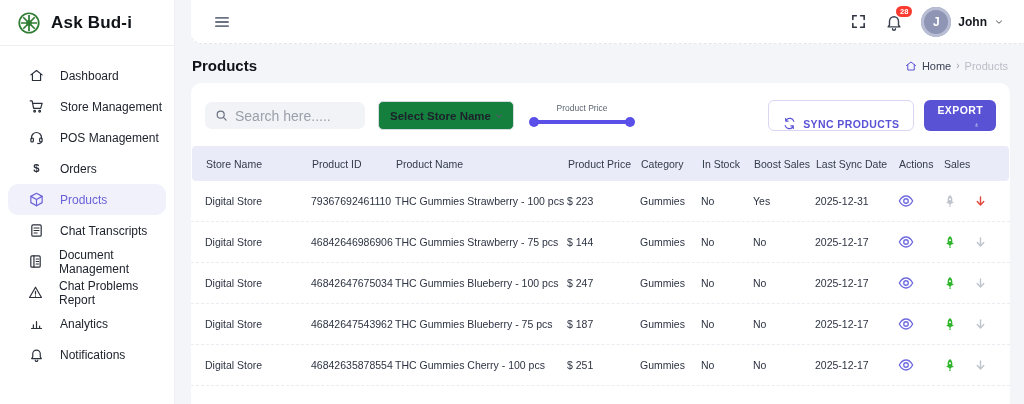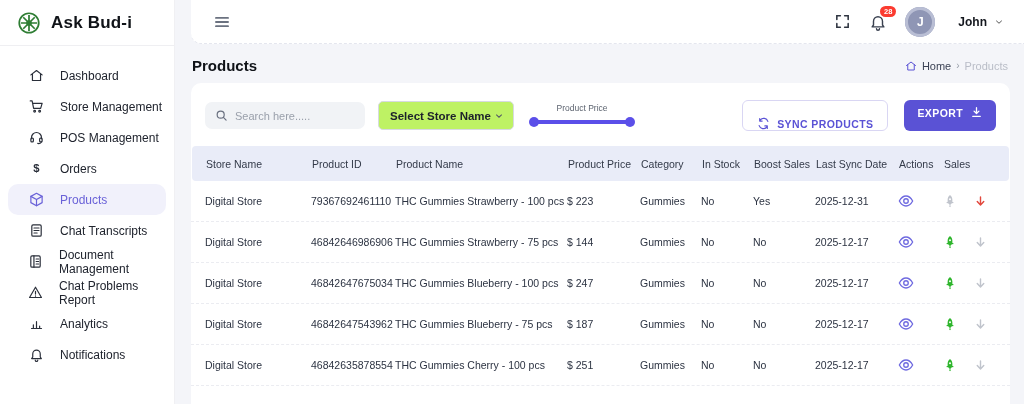--- a/index.html
+++ b/index.html
@@ -28,61 +28,61 @@
   .hamburger { color:#6b7280; cursor:pointer; display:flex; }
   .top-right { display:flex; align-items:center; gap:18px; }
   .fs-icon { color:#2e3440; display:flex; cursor:pointer; }
   .bell-wrap { position:relative; display:flex; cursor:pointer; color:#3a4150; }
   .badge { position:absolute; top:-7px; right:-9px; background:#fb3b30; color:#fff;
     font-size:7.5px; font-weight:bold; border-radius:8px; padding:2px 4px; line-height:1; }
   .user { display:flex; align-items:center; gap:7px; cursor:pointer; }
   .avatar { width:30px; height:30px; border-radius:50%; background:#8f96b5;
     box-shadow:inset 0 0 0 3px #b9bed4; color:#fff; font-size:12px; font-weight:bold;
     display:flex; align-items:center; justify-content:center; }
-  .user-name { font-size:12px; font-weight:bold; color:#14171e;margin-left:16px; }
+  .user-name { font-size:12px; font-weight:bold; color:#14171e; }
   .caret { color:#555; display:flex; }
 
   
   .page-head { display:flex; align-items:center; justify-content:space-between;
     padding:13px 16px 9px 17px; }
   .page-title { font-size:15px; font-weight:bold; color:#101318; }
   .breadcrumb { display:flex; align-items:center; gap:5px; font-size:11px; }
   .bc-home-icon { color:#5a52d5; display:flex; }
   .bc-home { color:#3b4254; cursor:pointer; }
   .bc-sep { color:#9aa0ab; font-size:10px; }
   .bc-current { color:#b9bdc7; }
 
   
   .card { background:#fff; margin:0 14px 0 16px; border-radius:10px 10px 0 0; flex:1;
     overflow:hidden; display:flex; flex-direction:column; }
   .filters { display:flex; align-items:center; padding:17px 14px 15px 14px; }
   .search-box { width:160px; height:27px; background:#f1f3f6; border-radius:7px;
     display:flex; align-items:center; gap:7px; padding:0 10px; }
   .search-box svg { color:#6a7180; flex-shrink:0; }
-  .search-box input { border:none; background:transparent; outline:none; font-size:11px;
+  .search-box input { border:none; background:transparent; outline:none; font-size:14px;
     color:#394150; width:100%; font-family:inherit; }
   .search-box input::placeholder { color:#9aa0ab; }
-  .store-select { width:136px; height:29px; margin-left:13px; background:#bef264;
+  .store-select { width:136px; height:29px; margin-left:13px; background:#15803d;
     border:1px solid #d6dae1; border-radius:5px; display:flex; align-items:center;
     justify-content:space-between; padding:0 9px 0 11px; cursor:pointer; }
   .store-select .sel-text { font-size:11.5px; font-weight:bold; color:#1c212b; }
   .store-select svg { color:#555b66; }
   .price-slider { width:102px; margin-left:17px; position:relative; padding-top:13px; }
   .price-label { position:absolute; top:-4px; left:0; right:0; text-align:center;
     font-size:8.5px; color:#5d6470; }
   .track { height:4px; background:#5b4fe9; border-radius:3px; position:relative; }
   .handle { width:10px; height:10px; border-radius:50%; background:#5b4fe9; position:absolute;
     top:-3px; cursor:pointer; }
   .handle.left { left:-2px; } .handle.right { right:-2px; }
   .filters .spacer { flex:1; }
   .btn { height:31px; border-radius:6px; display:flex; align-items:flex-end; gap:7px;
     font-size:10.5px; font-weight:bold; letter-spacing:.4px; cursor:pointer; border:none;
     font-family:inherit; }
   .btn-sync { background:#fff; border:1px solid #d9d6f3; color:#5a52d5; padding:0 14px; }
-  .btn-export { background:#5a52d5; color:#fff; padding:12px 13px; margin-left:16px; }
+  .btn-export { background:#5a52d5; color:#fff; padding:4px 13px; margin-left:10px;flex-direction:column; }
 
   
   .tbl { --cols:120px 84px 172px 73px 61px 52px 62px 83px 45px 1fr; padding:0 0 0 0; }
   .thead-row { display:grid; grid-template-columns:var(--cols); align-items:center;
     background:#e9ecf8; border-radius:4px; height:35px; margin:0 1px; }
   .th { font-size:10.5px; color:#333a49; }
   .trow { display:grid; grid-template-columns:var(--cols); align-items:center; height:41px;
     border-bottom:1px dashed #ebecf1; }
   .td { font-size:10.5px; color:#2c3342; }
   .th:first-child, .td:first-child { padding-left:14px; }

